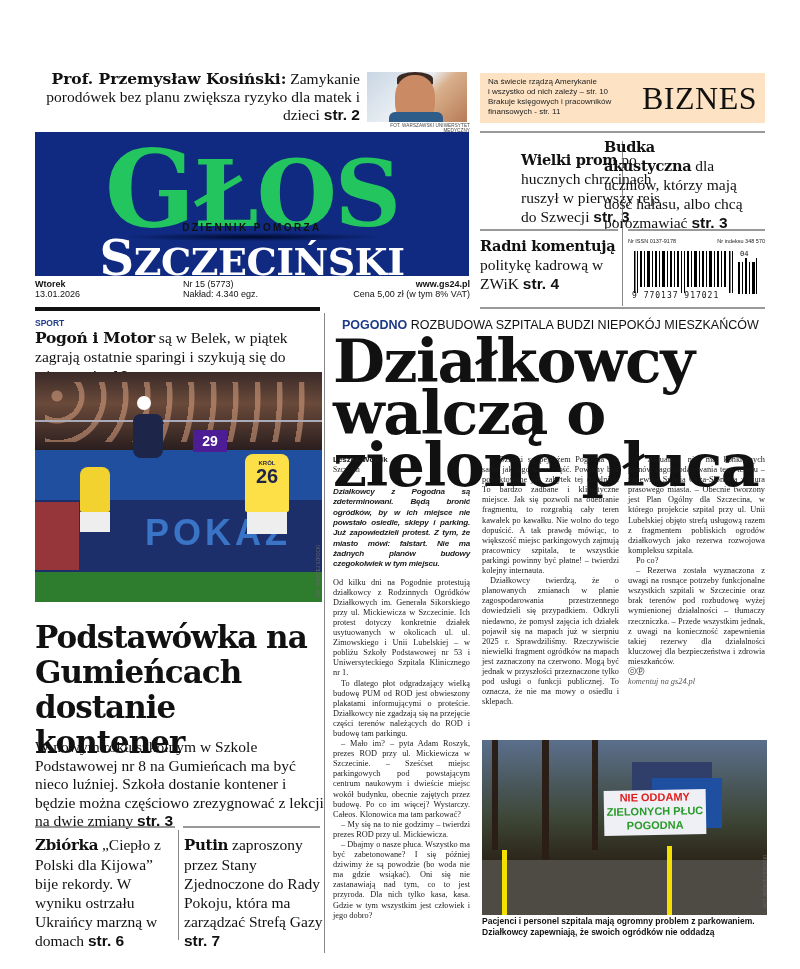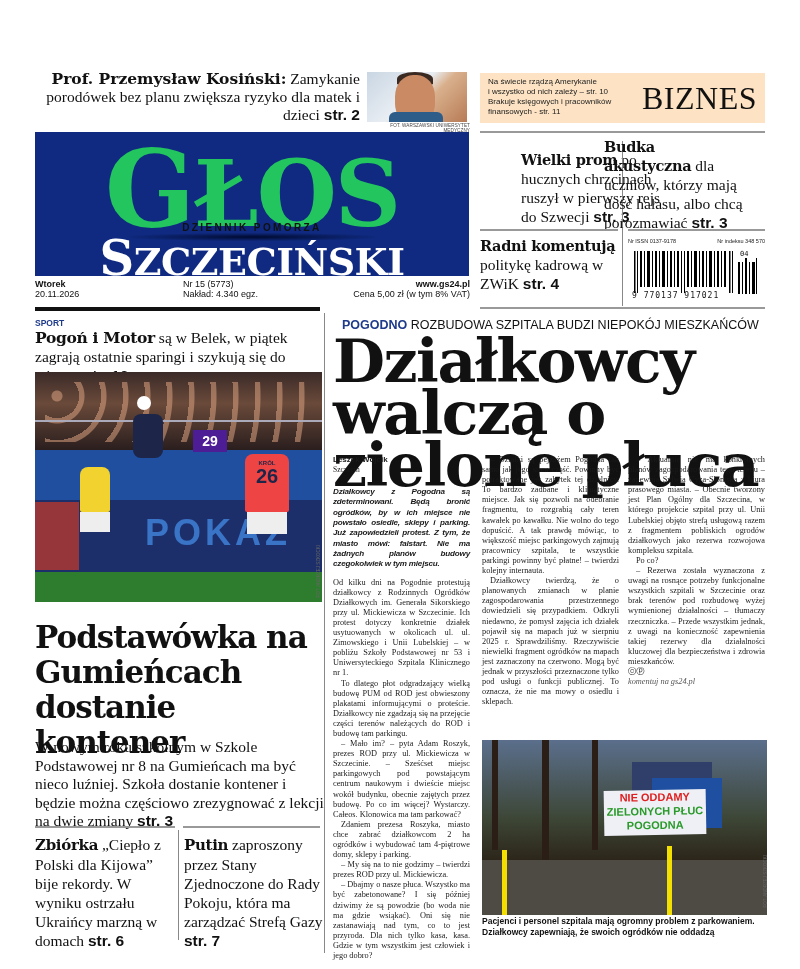--- a/index.html
+++ b/index.html
@@ -117,21 +117,21 @@
 
 <div id="masthead" class="abs">
   <div id="mast-glos" class="abs"><span class="big">G</span><span>ŁOS</span></div>
   <div id="mast-shadow" class="abs"></div>
   <div id="mast-sub" class="abs">DZIENNIK POMORZA</div>
   <div id="mast-szczecinski" class="abs"><span class="cap">S</span><span>ZCZECIŃSKI</span></div>
 </div>
 
 <div id="issue-left" class="abs sans">
   <div style="font-weight:700">Wtorek</div>
-  <div>20.11.2026</div>
+  <div>13.01.2026</div>
 </div>
 <div id="issue-mid" class="abs sans">
   <div>Nr 15 (5773)</div>
   <div>Nakład: 4.340 egz.</div>
 </div>
 <div id="issue-right" class="abs sans">
   <div style="font-weight:700">www.gs24.pl</div>
   <div>Cena 5,00 zł (w tym 8% VAT)</div>
 </div>
 
@@ -218,21 +218,21 @@
   <div style="position:absolute;left:0;top:130px;width:44px;height:68px;background:#c0392b;opacity:.75;"></div>
 
   <div style="position:absolute;left:158px;top:58px;width:34px;height:22px;background:#4c1d95;color:#fff;font:700 14px 'Liberation Sans',sans-serif;text-align:center;line-height:22px;">29</div>
 
   <div style="position:absolute;left:0;top:200px;width:100%;height:30px;background:#2e7d2e;"></div>
 
   <div style="position:absolute;left:45px;top:95px;width:30px;height:45px;background:#f2d22e;border-radius:8px 8px 2px 2px;"></div>
   <div style="position:absolute;left:45px;top:140px;width:30px;height:20px;background:#eee;"></div>
   <div style="position:absolute;left:98px;top:42px;width:30px;height:44px;background:#1d2548;border-radius:8px;"></div>
   <div style="position:absolute;left:102px;top:24px;width:14px;height:14px;background:#fff;border-radius:50%;"></div>
-  <div style="position:absolute;left:210px;top:82px;width:44px;height:58px;background:#ef4444;border-radius:8px 8px 2px 2px;text-align:center;">
+  <div style="position:absolute;left:210px;top:82px;width:44px;height:58px;background:#fde047;border-radius:8px 8px 2px 2px;text-align:center;">
     <div style="font:700 6px 'Liberation Sans',sans-serif;color:#1d2548;margin-top:6px;">KRÓL</div>
     <div style="font:700 20px 'Liberation Sans',sans-serif;color:#1d2548;line-height:20px;">26</div>
   </div>
   <div style="position:absolute;left:212px;top:140px;width:40px;height:22px;background:#eee;"></div>
 </div>
 <div id="sport-credit" class="abs sans">FOT. ANDRZEJ SZKOCKI</div>
 
 <div id="podst-title" class="abs">Podstawówka na Gumieńcach dostanie kontener</div>
 <div id="podst-body" class="abs">
   <span>W nowym roku szkolnym w Szkole Podstawowej nr 8 na Gumieńcach ma być nieco luźniej. Szkoła dostanie kontener i będzie można częściowo zrezygnować z lekcji na dwie zmiany </span><b class="str">str. 3</b>
@@ -253,21 +253,20 @@
 </div>
 <div id="main-headline" class="abs">Działkowcy walczą o zielone płuca</div>
 
 <div id="col1" class="abs col">
   <div id="byline-name">Leszek Wójcik</div>
   <div id="byline-city">Szczecin</div>
   <div id="lead">Działkowcy z Pogodna są zdeterminowani. Będą bronić ogródków, by w ich miejsce nie powstało osiedle, sklepy i parking. Już zapowiedzieli protest. Z tym, że miasto mówi: falstart. Nie ma żadnych planów budowy czegokolwiek w tym miejscu.</div>
   <p class="noind">Od kilku dni na Pogodnie protestują działkowcy z Rodzinnych Ogródków Działkowych im. Generała Sikorskiego przy ul. Mickiewicza w Szczecinie. Ich protest dotyczy konkretnie działek usytuowanych w okolicach ul. ul. Zimowskiego i Unii Lubelskiej – w pobliżu Szkoły Podstawowej nr 53 i Uniwersyteckiego Szpitala Klinicznego nr 1.</p>
   <p>To dlatego płot odgradzający wielką budowę PUM od ROD jest obwieszony plakatami informującymi o proteście. Działkowcy nie zgadzają się na przejęcie części terenów należących do ROD i budowę tam parkingu.</p>
   <p>– Mało im? – pyta Adam Roszyk, prezes ROD przy ul. Mickiewicza w Szczecinie. – Sześćset miejsc parkingowych pod powstającym centrum naukowym i dwieście miejsc wokół budynku, obecnie zajętych przez budowę. Po co im więcej? Wystarczy. Całeos. Klonowica ma tam parkować?</p>
-  <p>Zdaniem prezesa Roszyka, miasto chce zabrać działkowcom 2 ha ogródków i wybudować tam 4-piętrowe domy, sklepy i parking.</p>
   <p>– My się na to nie godzimy – twierdzi prezes ROD przy ul. Mickiewicza.</p>
   <p>– Dbajmy o nasze płuca. Wszystko ma być zabetonowane? I się później dziwimy że są powodzie (bo woda nie ma gdzie wsiąkać). Oni się nie zastanawiają nad tym, co to jest przyroda. Dla nich tylko kasa, kasa. Gdzie w tym wszystkim jest człowiek i jego dobro?</p>
 </div>
 <div id="col2" class="abs col">
   <p>– Działki są pejzażem Pogodna tak samo jak jego stara część. Powinny być potraktowane jak zabytek tej dzielnicy. To bardzo zadbane i klimatyczne miejsce. Jak się pozwoli na odebranie fragmentu, to rozgrabią cały teren kawałek po kawałku. Nie wolno do tego dopuścić. A tak prawdę mówiąc, to większość miejsc parkingowych zajmują pracownicy szpitala, te wszystkie parkingi powinny być płatne! – twierdzi kolejny internauta.</p>
   <p>Działkowcy twierdzą, że o planowanych zmianach w planie zagospodarowania przestrzennego dowiedzieli się przypadkiem. Odkryli niedawno, że pomysł zajęcia ich działek pojawił się na mapach już w sierpniu 2025 r. Sprawdziliśmy. Rzeczywiście niewielki fragment ogródków na mapach jest zaznaczony na czerwono. Mogą być jednak w przyszłości przeznaczone tylko pod usługi o funkcji publicznej. To oznacza, że nie ma mowy o osiedlu i sklepach.</p>
 </div>
 <div id="col3" class="abs col">
   <p>– Aktualnie nie ma konkretnych planów zagospodarowania tego terenu – zapewnia Sylwia Cyza-Słomska z biura prasowego miasta. – Obecnie tworzony jest Plan Ogólny dla Szczecina, w którego projekcie szpital przy ul. Unii Lubelskiej objęto strefą usługową razem z fragmentem pobliskich ogrodów działkowych jako rezerwa rozwojowa kompleksu szpitala.</p>
   <p>Po co?</p>

